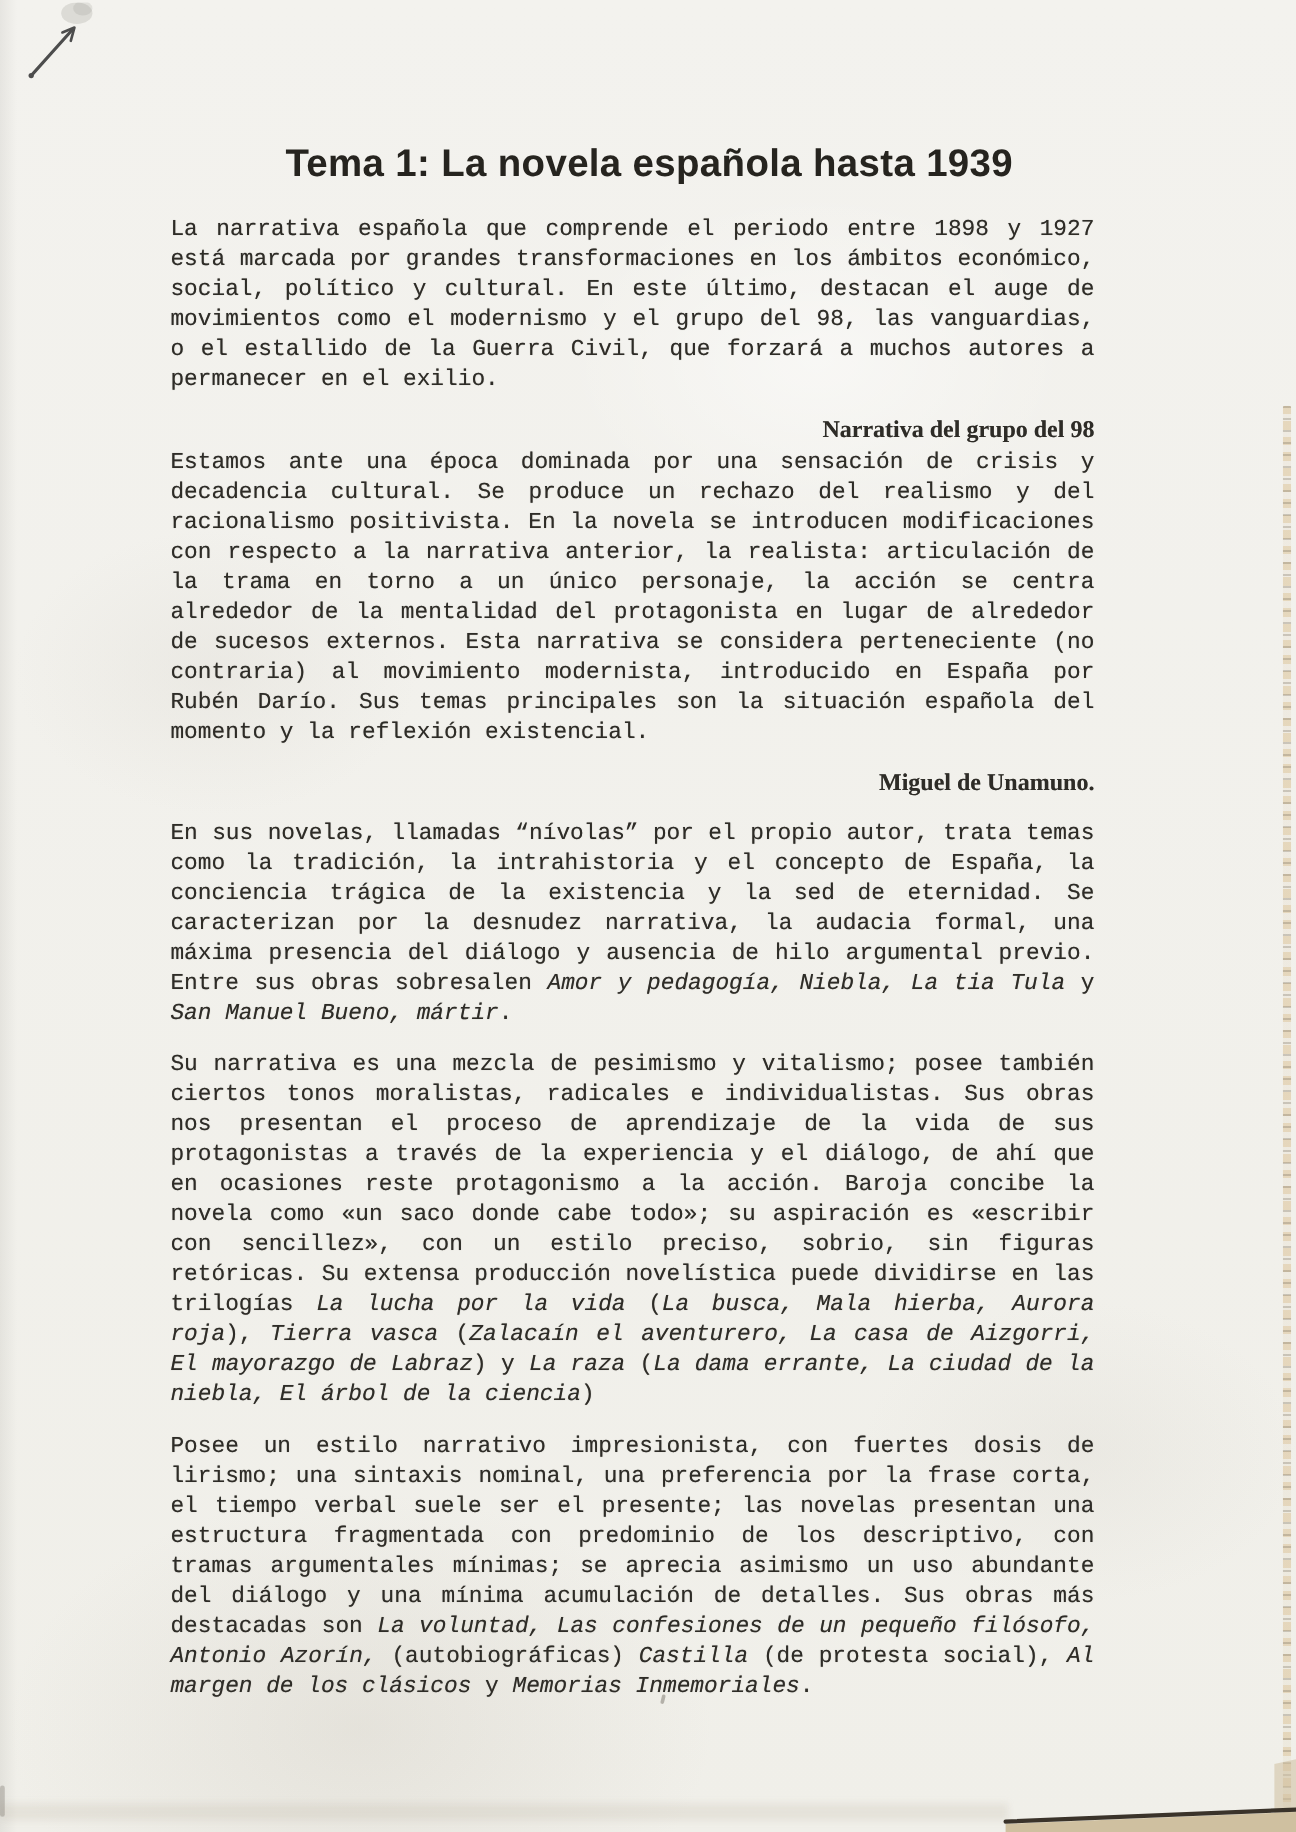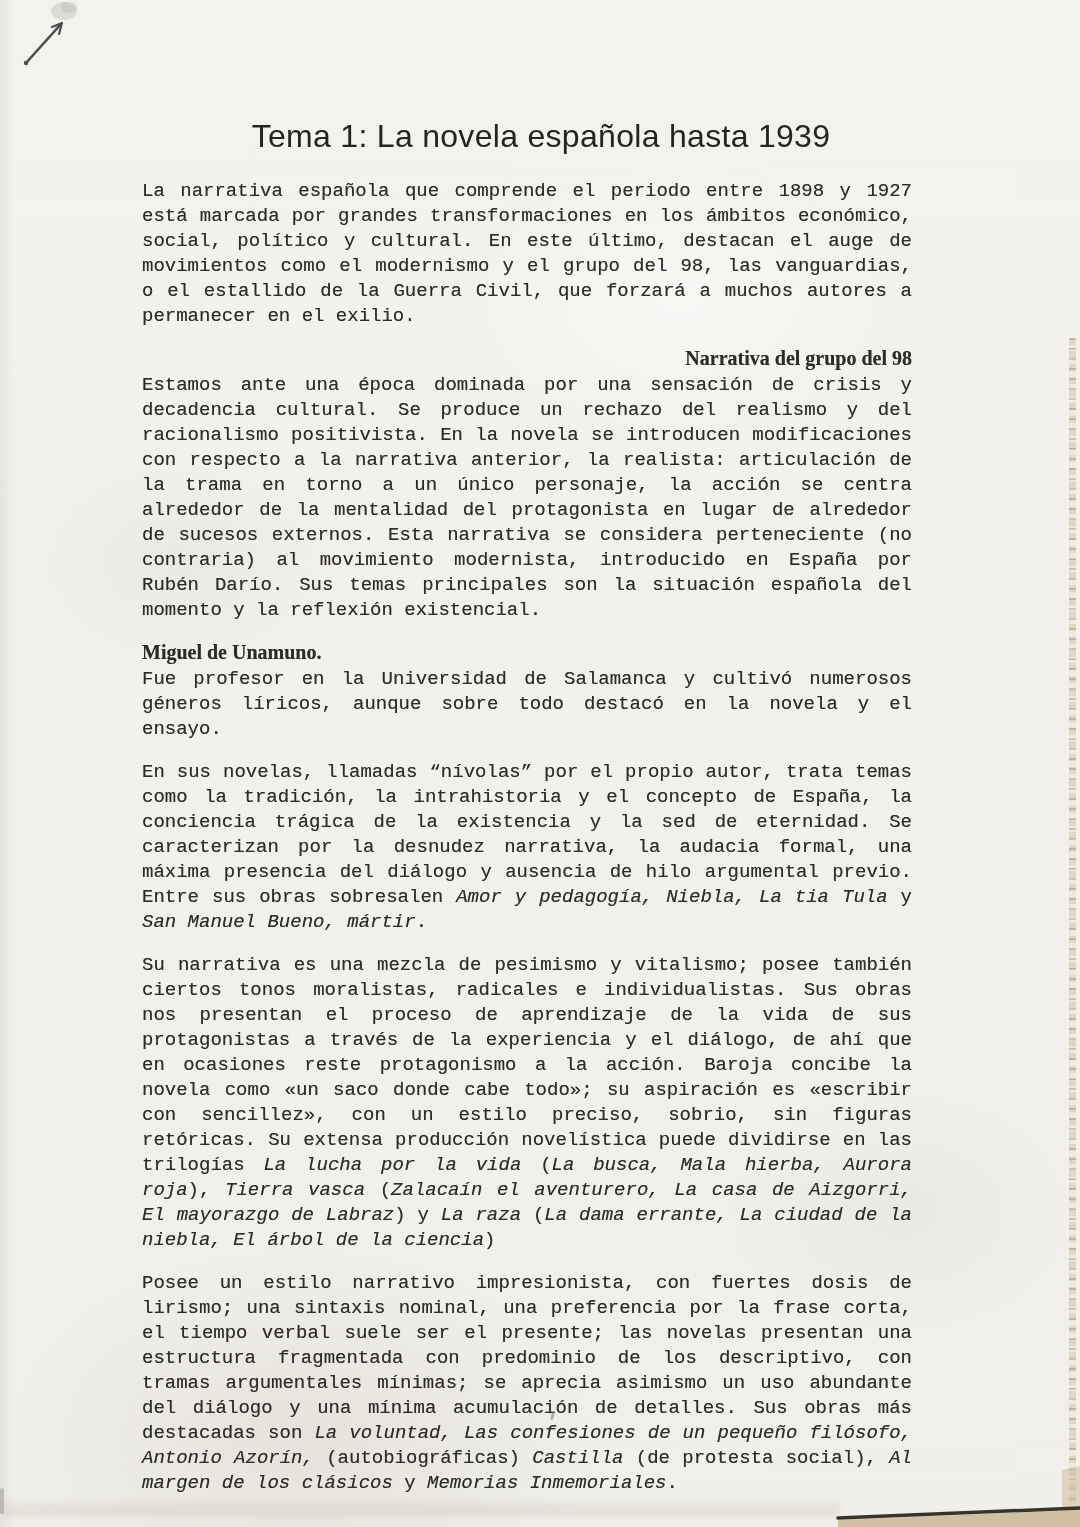--- a/index.html
+++ b/index.html
@@ -22,21 +22,21 @@
       linear-gradient(#f3f2ee, #f0efe9);
   }
   .doc {
     position: absolute;
     left: 142px; top: 118px; width: 770px;
   }
   .doc h1, .doc h2, .doc p { margin: 0; padding: 0; }
   .title {
     position: relative; left: 14px;
     font-family: "Liberation Sans", sans-serif;
-    font-size: 32px; font-weight: normal;
+    font-size: 32px; font-weight: bold;
     color: #26241f;
     text-align: center;
     margin: 0 0 24px 0 !important;
     letter-spacing: .3px;
   }
   .paragraph {
     font-size: 19px; line-height: 25px;
     text-align: justify;
     margin: 0 0 18px 0 !important;
     text-shadow: 0 0 .6px rgba(46,44,39,.55);
@@ -47,20 +47,21 @@
     font-size: 20px; font-weight: bold;
     text-align: right;
     margin: 2px 0 3px 0 !important;
     text-shadow: 0 0 .5px rgba(46,44,39,.5);
   }
   .heading-indent {
     font-size: 20px; font-weight: bold;
     padding-left: 62px;
     margin: 10px 0 3px 0 !important;
     text-shadow: 0 0 .5px rgba(46,44,39,.5);
+    text-align: right;
   }
   .paragraph i { font-style: italic; }
   
   .pen-mark { position: absolute; left: 8px; top: 2px; pointer-events: none; }
   .edge-right {
     position: absolute; right: 4px; top: 338px;
     width: 7px; height: 1178px;
     background:
       repeating-linear-gradient(to bottom, rgba(104,96,80,.28) 0 2px, transparent 2px 10px),
       repeating-linear-gradient(to bottom, rgba(219,194,150,.55) 0 7px, rgba(219,194,150,.12) 7px 13px);
@@ -99,21 +100,20 @@
     <line x1="18" y1="61" x2="53" y2="22" stroke="#4d4d4d" stroke-width="2.6" stroke-linecap="round"></line>
     <path d="M44,25 L54,21 L51,32" fill="none" stroke="#4d4d4d" stroke-width="2.2" stroke-linecap="round" stroke-linejoin="round"></path>
   </svg>
 
   <main class="doc">
       <h1 class="title"><span>Tema 1: La novela española hasta 1939</span></h1>
       <p class="paragraph"><span>La narrativa española que comprende el periodo entre 1898 y 1927 está marcada por grandes transformaciones en los ámbitos económico, social, político y cultural. En este último, destacan el auge de movimientos como el modernismo y el grupo del 98, las vanguardias, o el estallido de la Guerra Civil, que forzará a muchos autores a permanecer en el exilio.</span></p>
       <h2 class="heading-center"><span>Narrativa del grupo del 98</span></h2>
       <p class="paragraph"><span>Estamos ante una época dominada por una sensación de crisis y decadencia cultural. Se produce un rechazo del realismo y del racionalismo positivista. En la novela se introducen modificaciones con respecto a la narrativa anterior, la realista: articulación de la trama en torno a un único personaje, la acción se centra alrededor de la mentalidad del protagonista en lugar de alrededor de sucesos externos. Esta narrativa se considera perteneciente (no contraria) al movimiento modernista, introducido en España por Rubén Darío. Sus temas principales son la situación española del momento y la reflexión existencial.</span></p>
       <h2 class="heading-indent"><span>Miguel de Unamuno.</span></h2>
-      <p class="paragraph"><span>Fue profesor en la Universidad de Salamanca y cultivó numerosos géneros líricos, aunque sobre todo destacó en la novela y el ensayo.</span></p>
       <p class="paragraph gap-before"><span>En sus novelas, llamadas “nívolas” por el propio autor, trata temas como la tradición, la intrahistoria y el concepto de España, la conciencia trágica de la existencia y la sed de eternidad. Se caracterizan por la desnudez narrativa, la audacia formal, una máxima presencia del diálogo y ausencia de hilo argumental previo. Entre sus obras sobresalen </span><i>Amor y pedagogía, Niebla, La tia Tula</i><span> y </span><i>San Manuel Bueno, mártir</i><span>.</span></p>
       <p class="paragraph"><span>Su narrativa es una mezcla de pesimismo y vitalismo; posee también ciertos tonos moralistas, radicales e individualistas. Sus obras nos presentan el proceso de aprendizaje de la vida de sus protagonistas a través de la experiencia y el diálogo, de ahí que en ocasiones reste protagonismo a la acción. Baroja concibe la novela como «un saco donde cabe todo»; su aspiración es «escribir con sencillez», con un estilo preciso, sobrio, sin figuras retóricas. Su extensa producción novelística puede dividirse en las trilogías </span><i>La lucha por la vida</i><span> (</span><i>La busca, Mala hierba, Aurora roja</i><span>), </span><i>Tierra vasca</i><span> (</span><i>Zalacaín el aventurero, La casa de Aizgorri, El mayorazgo de Labraz</i><span>) y </span><i>La raza</i><span> (</span><i>La dama errante, La ciudad de la niebla, El árbol de la ciencia</i><span>)</span></p>
       <p class="paragraph"><span>Posee un estilo narrativo impresionista, con fuertes dosis de lirismo; una sintaxis nominal, una preferencia por la frase corta, el tiempo verbal suele ser el presente; las novelas presentan una estructura fragmentada con predominio de los descriptivo, con tramas argumentales mínimas; se aprecia asimismo un uso abundante del diálogo y una mínima acumulación de detalles. Sus obras más destacadas son </span><i>La voluntad, Las confesiones de un pequeño filósofo, Antonio Azorín,</i><span> (autobiográficas) </span><i>Castilla</i><span> (de protesta social), </span><i>Al margen de los clásicos</i><span> y </span><i>Memorias Inmemoriales</i><span>.</span></p>
     </main>
 
   <div class="edge-right"></div>
   <div class="bottom-band"></div>
   <div class="left-sliver"></div>
   <div class="speck"></div>
   <svg class="edge-bottom" width="1080" height="1527" viewBox="0 0 1080 1527">

